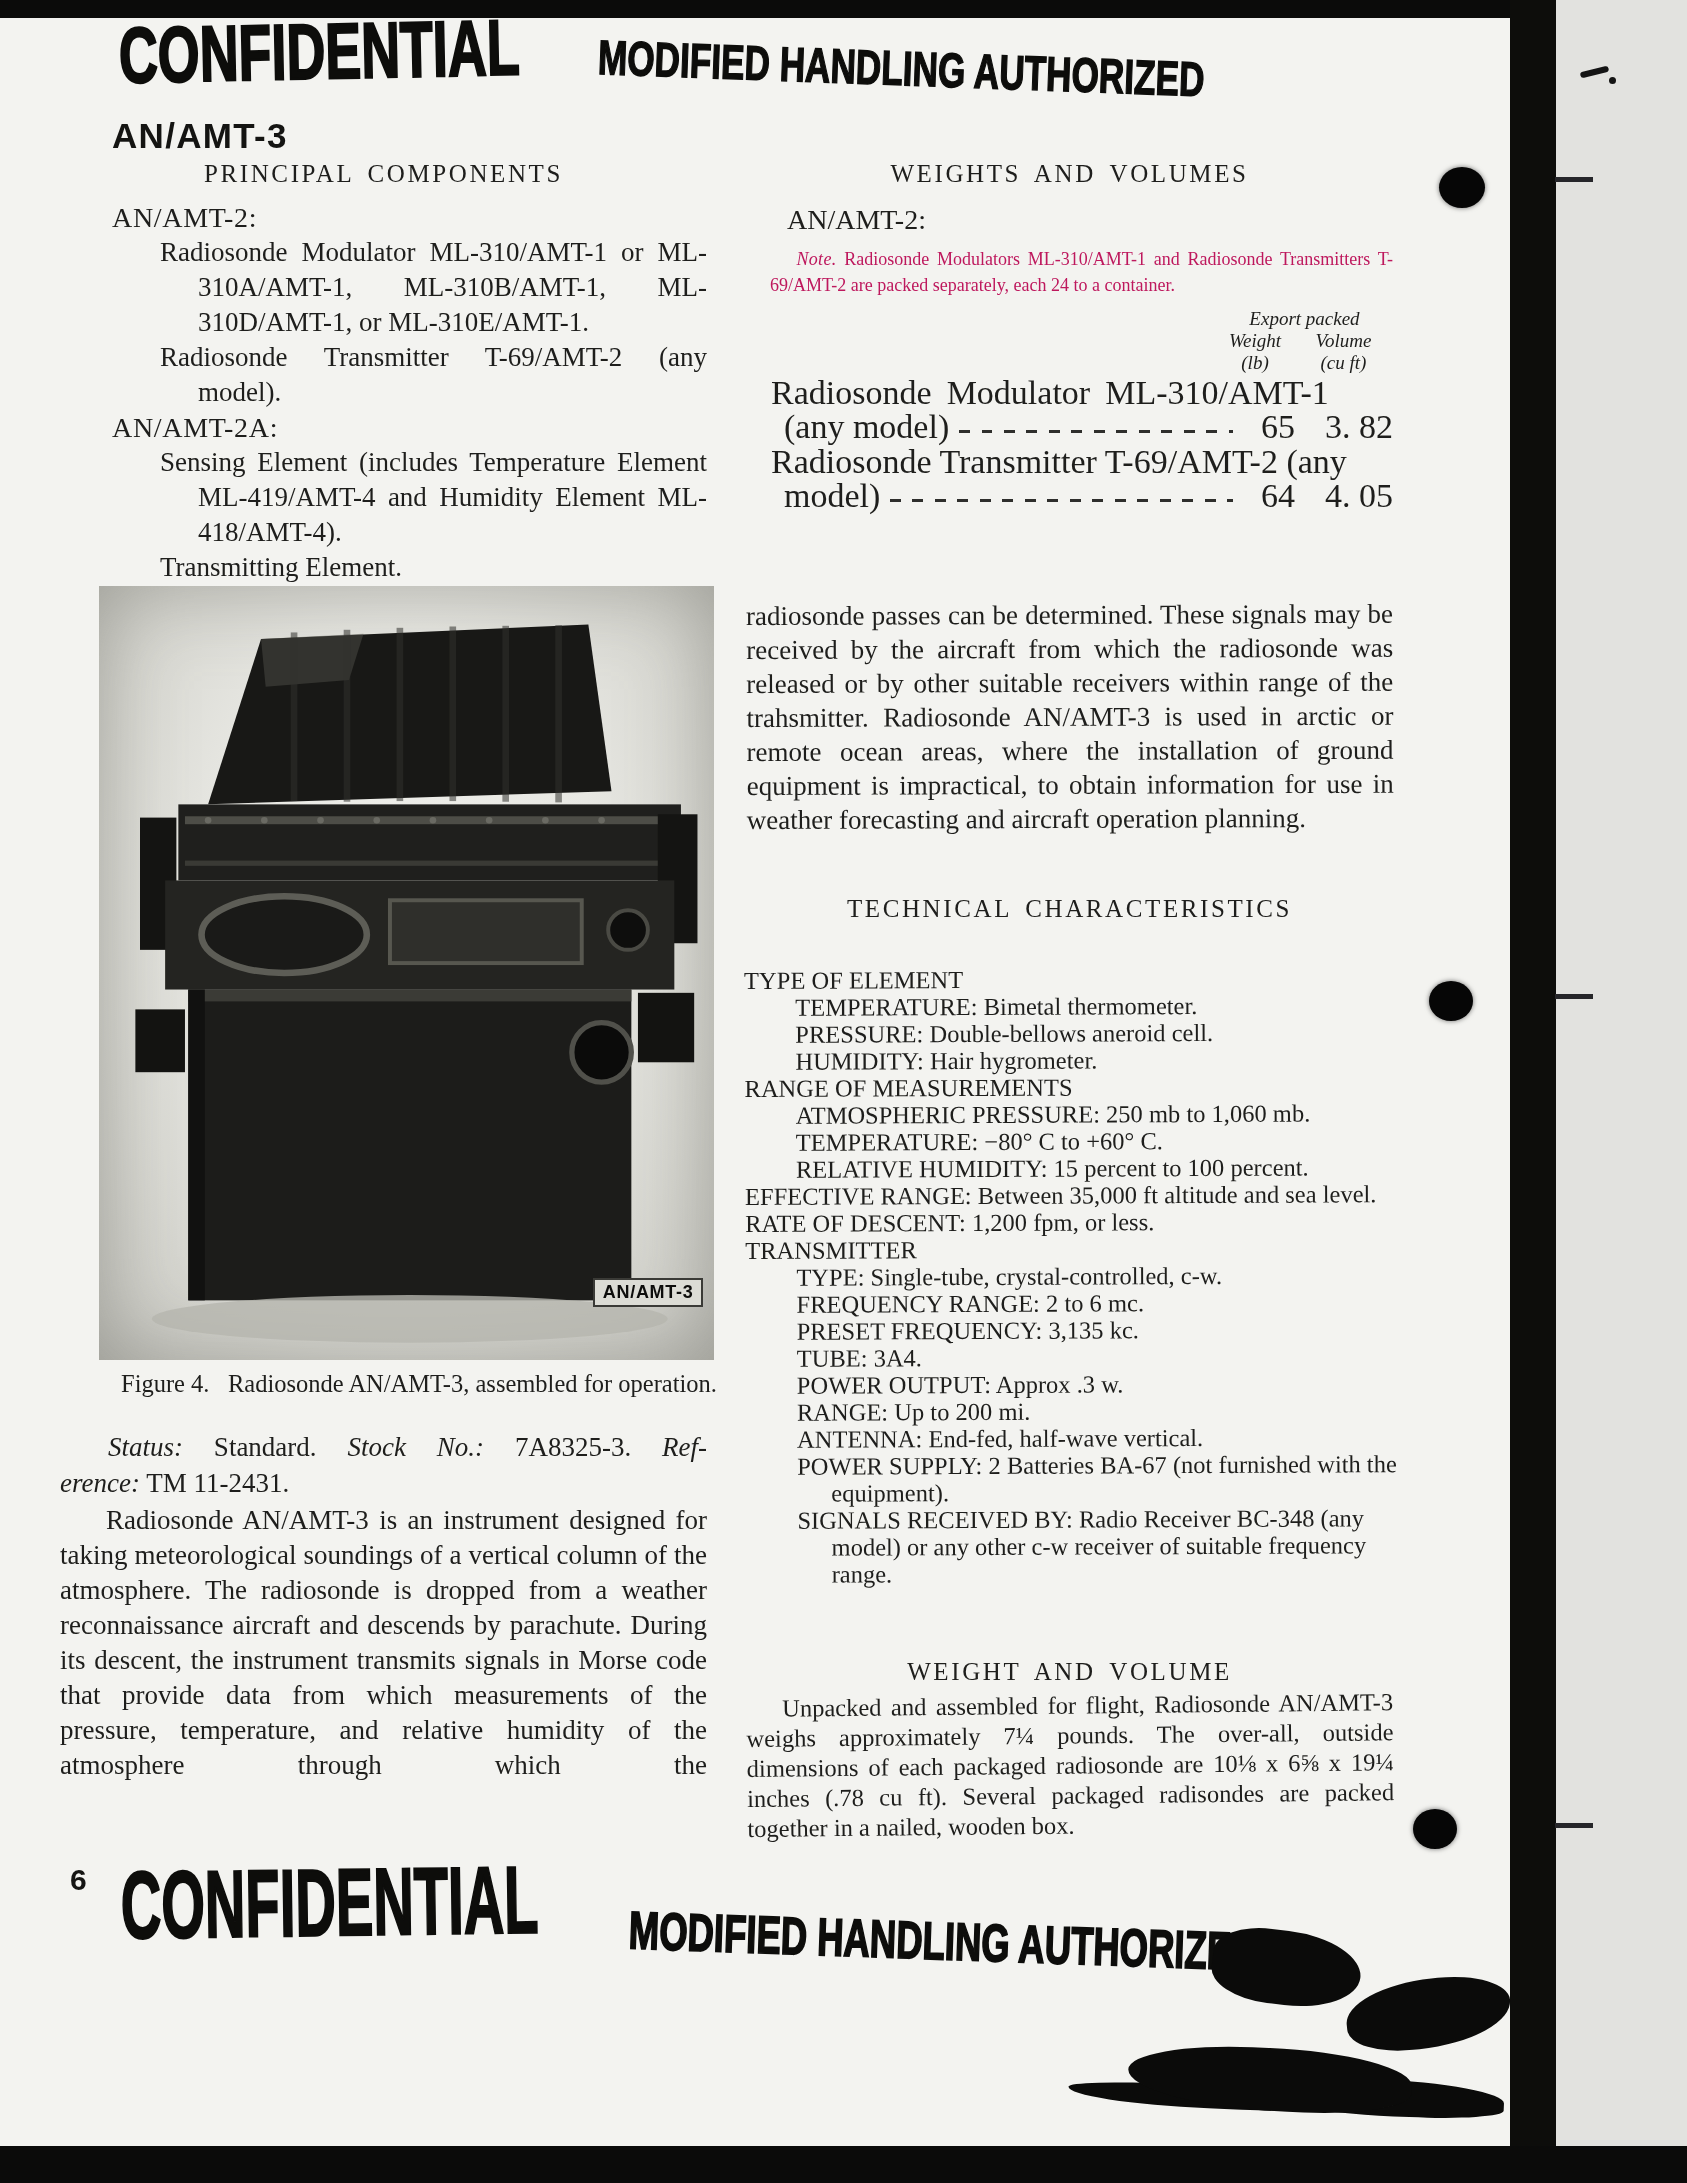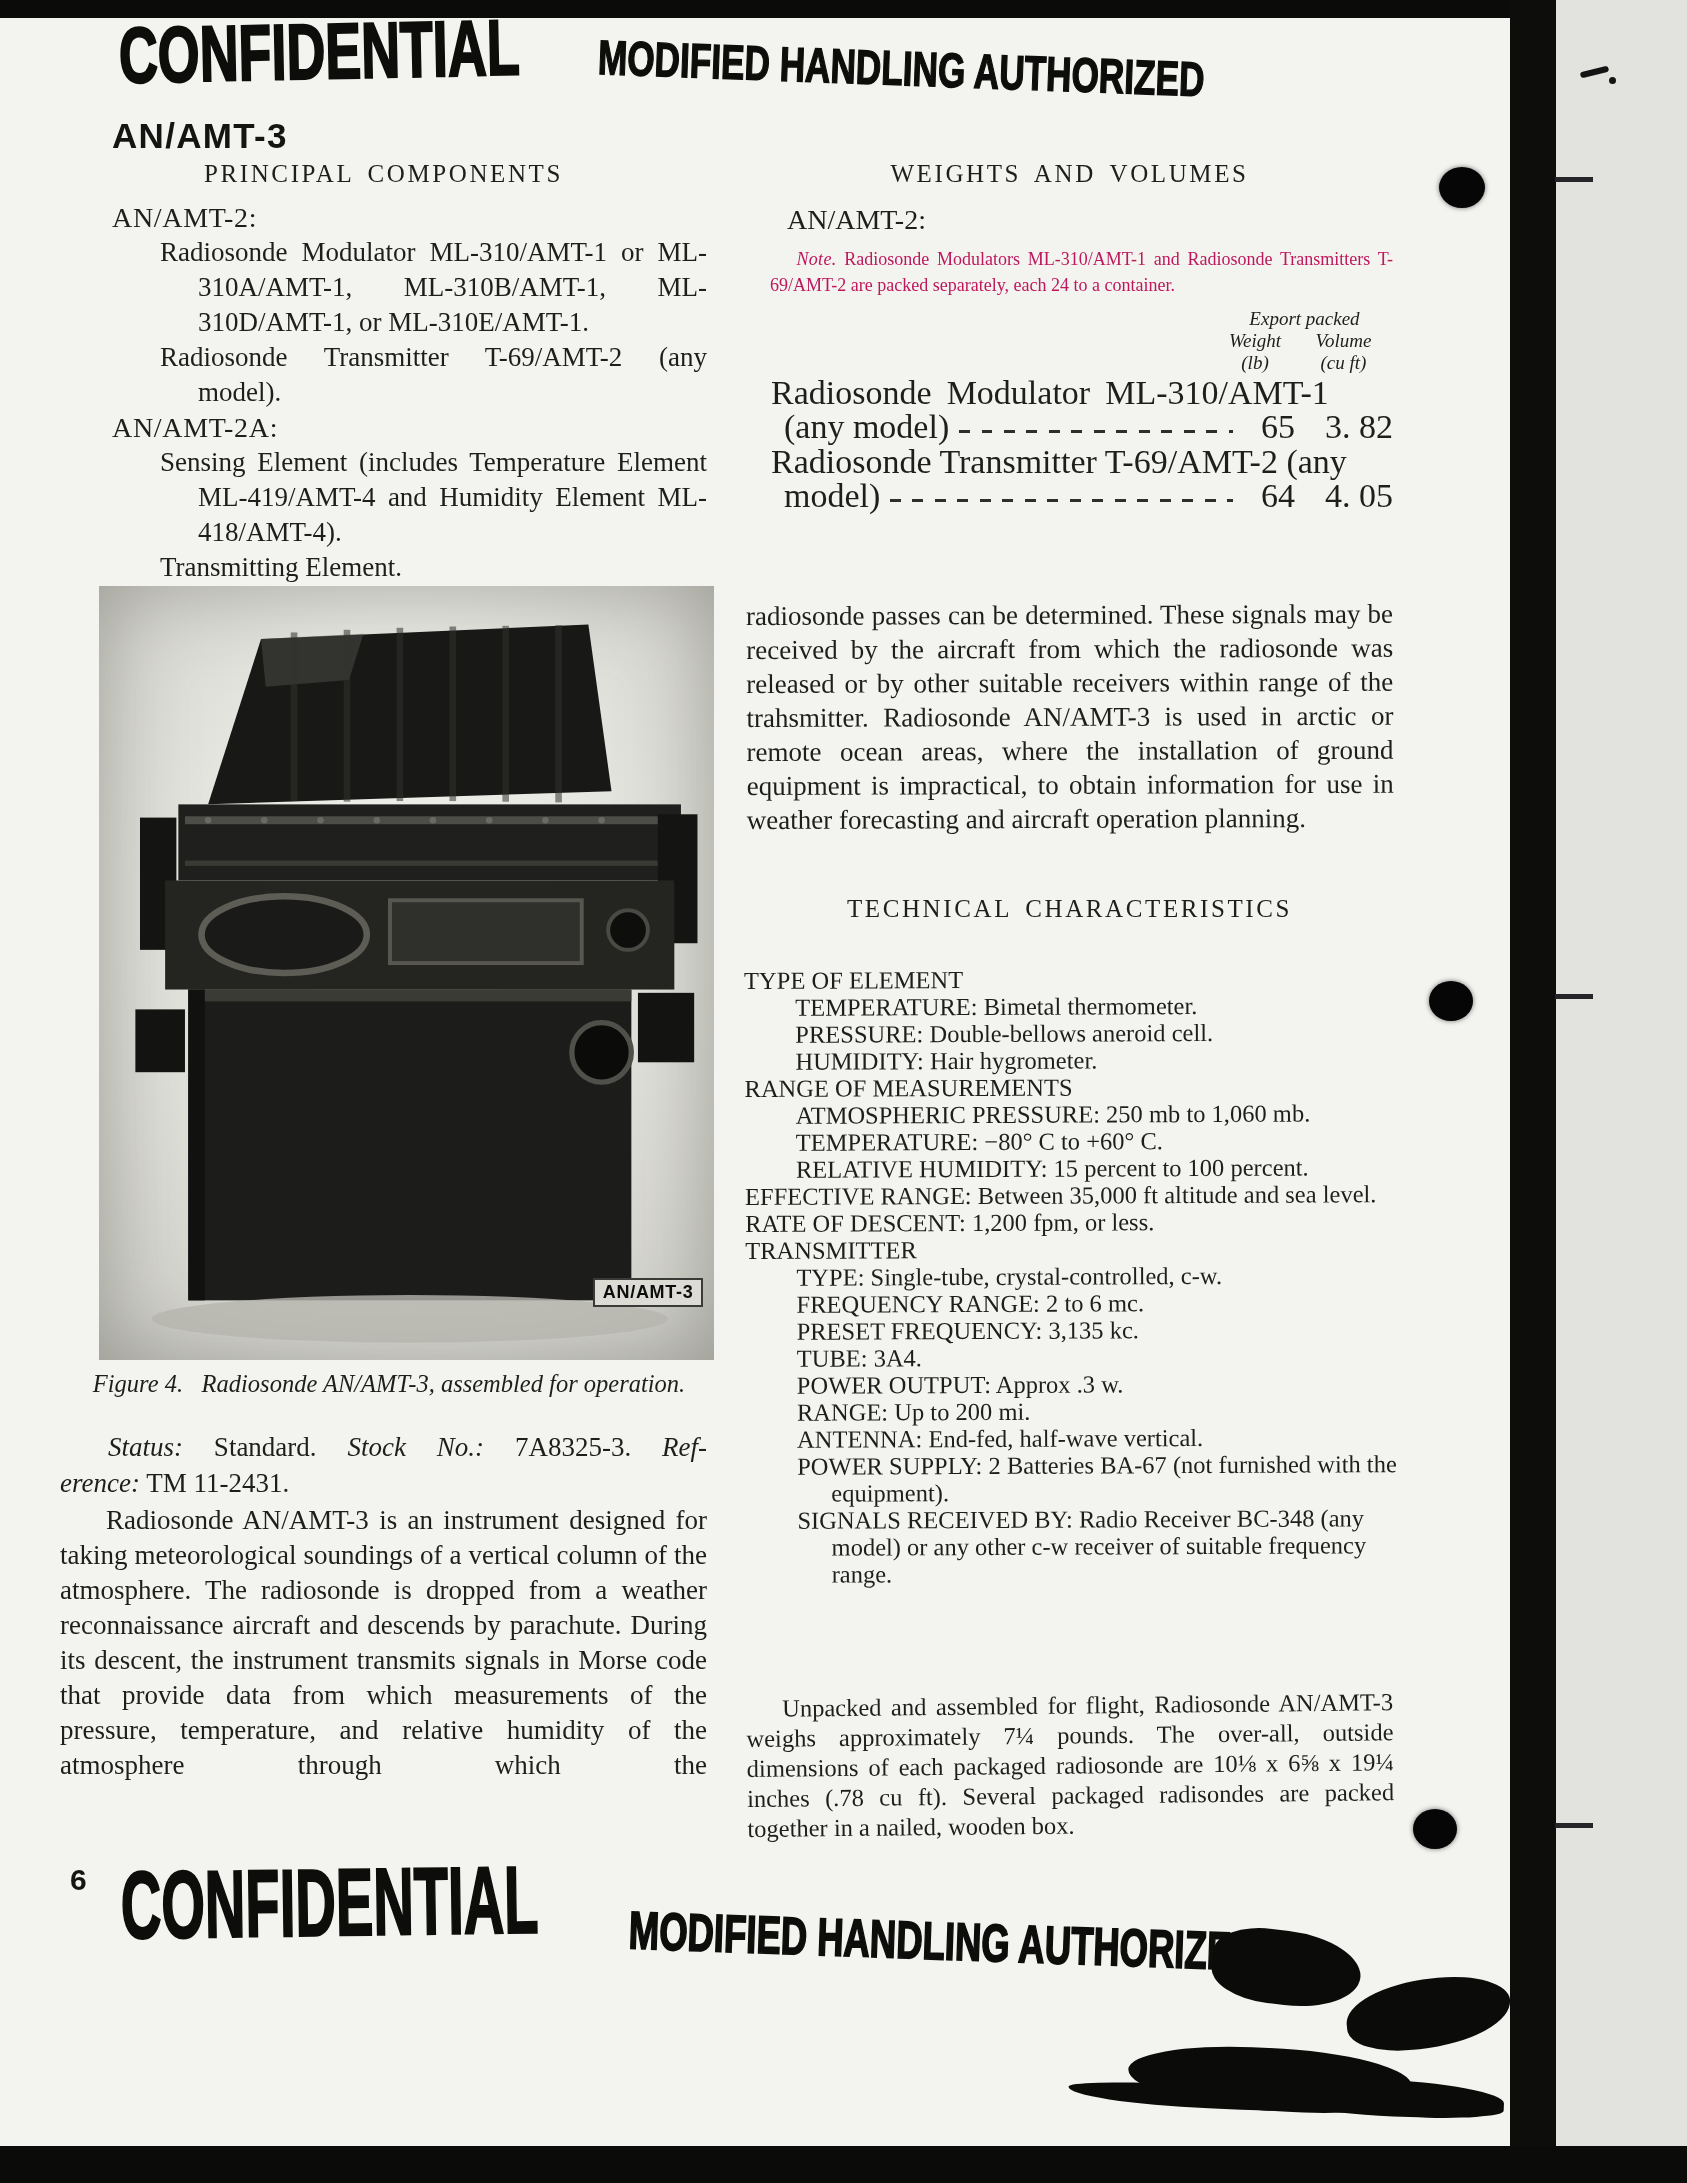--- a/index.html
+++ b/index.html
@@ -79,22 +79,22 @@
   .wv2-body{position:absolute;left:746px;top:1694px;width:647px;font-size:24.5px;line-height:30px;
             text-align:justify;text-indent:36px;transform:rotate(-.6deg);transform-origin:left top;}
   
   .photo{position:absolute;left:99px;top:586px;width:615px;height:774px;
          background:radial-gradient(ellipse at 50% 42%,#f0f0ec 0%,#e7e7e2 45%,#d9d9d3 72%,#c7c7c1 100%);
          box-shadow:inset 0 0 86px rgba(110,110,102,.5);}
   .photo svg{position:absolute;left:0;top:0;}
   .photo-label{position:absolute;right:10.6px;bottom:53px;background:#dddDD6;background:#dcdcd5;
                border:2px solid #3a3a36;color:#0d0d0b;font-family:"Liberation Sans",sans-serif;
                font-weight:bold;font-size:18px;letter-spacing:0.7px;padding:2px 8px;}
-  .caption{position:absolute;left:61px;top:1370px;width:656px;text-align:center;
-           font-style:italic;font-size:24.5px;}
+  .caption{position:absolute;left:61px;top:1370px;width:656px;text-align:right;
+           font-size:24.5px;}
   .caption .cap-pre{margin-right:18.5px;}
   
   .status{position:absolute;left:60px;top:1429px;width:647px;font-size:27px;line-height:36px;}
   .status .ln1{text-align:justify;text-align-last:justify;text-indent:48px;}
   .lbody{position:absolute;left:60px;top:1503px;width:647px;font-size:27px;line-height:35px;
          text-align:justify;text-align-last:justify;text-indent:46px;}
 </style>
 </head>
 <body>
 
@@ -226,20 +226,21 @@
     <div class="t1">FREQUENCY RANGE:  2 to 6 mc.</div>
     <div class="t1">PRESET FREQUENCY:  3,135 kc.</div>
     <div class="t1">TUBE:  3A4.</div>
     <div class="t1">POWER OUTPUT:  Approx .3 w.</div>
     <div class="t1">RANGE:  Up to 200 mi.</div>
     <div class="t1">ANTENNA:  End-fed, half-wave vertical.</div>
     <div class="t1">POWER SUPPLY:  2 Batteries BA-67 (not furnished with the equipment).</div>
     <div class="t1">SIGNALS RECEIVED BY:  Radio Receiver BC-348 (any model) or any other c-w receiver of suitable frequency range.</div>
   </div>
 
+  <div class="wv2-h sec-heading">WEIGHT AND VOLUME</div>
   <div class="wv2-body">Unpacked and assembled for flight, Radiosonde AN/AMT-3 weighs approximately 7¼ pounds.  The over-all, outside dimensions of each packaged radiosonde are 10⅛ x 6⅝ x 19¼ inches (.78 cu ft).  Several packaged radisondes are packed together in a nailed, wooden box.</div>
 
   <div class="page-number">6</div>
   <div class="stamp conf-bottom">CONFIDENTIAL</div>
   <div class="stamp mod-bottom">MODIFIED HANDLING AUTHORIZED</div>
   <div class="blob b1"></div>
   <div class="blob b2"></div>
   <div class="blob b3"></div>
 
   <div class="scan-bottom"></div>

